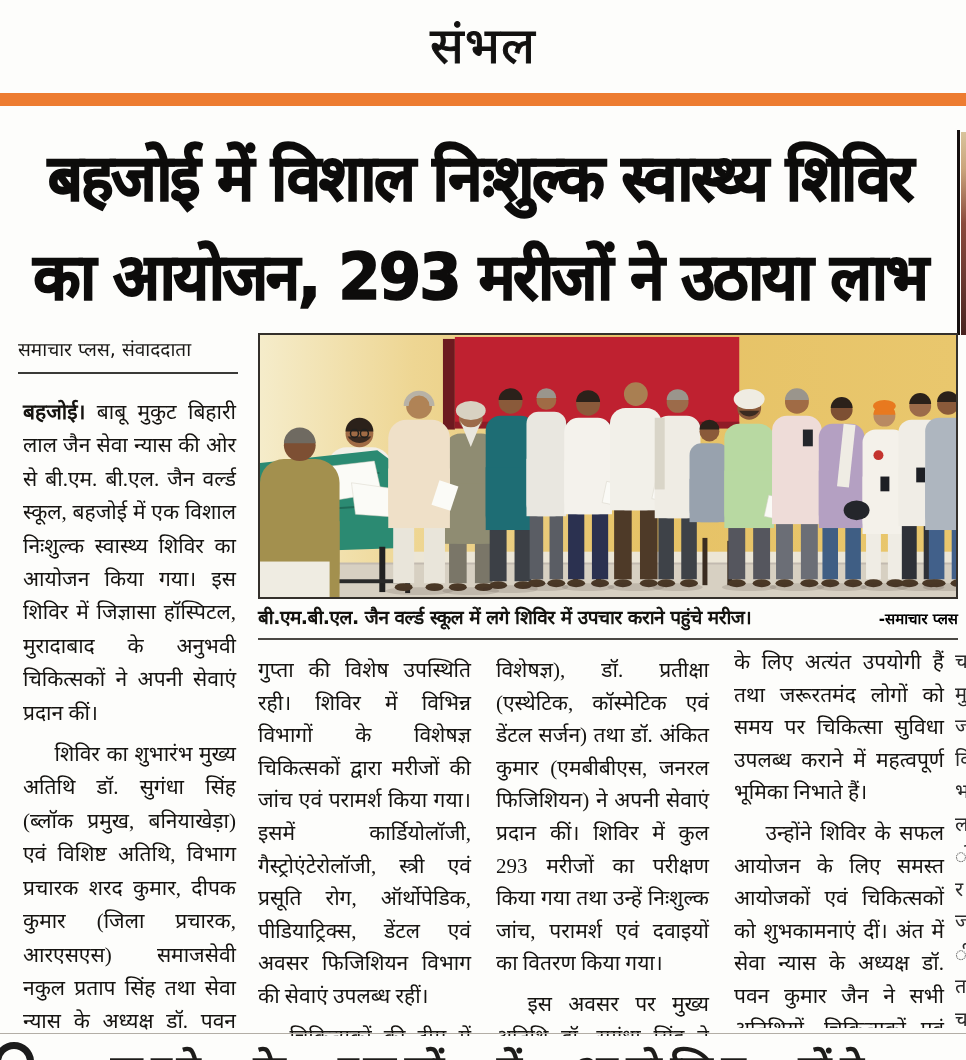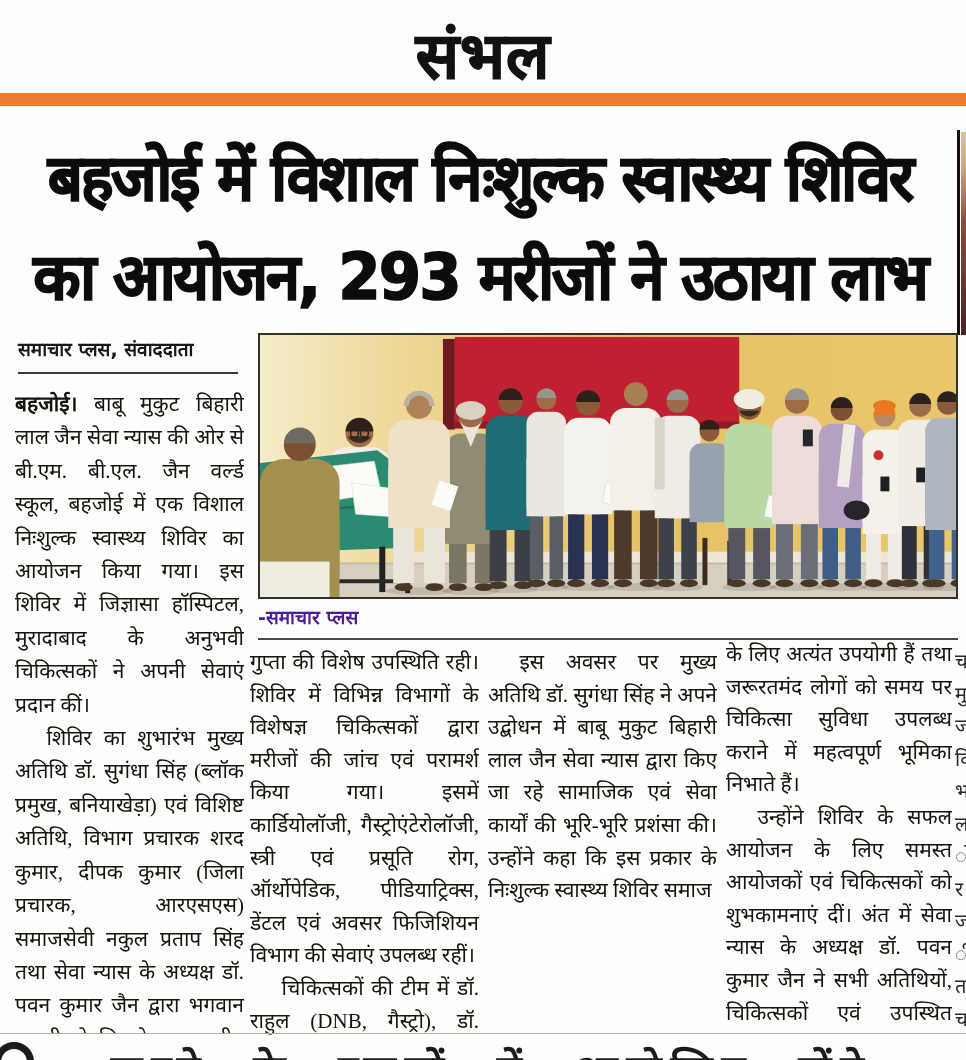--- a/index.html
+++ b/index.html
@@ -6,21 +6,21 @@
   body{
     width:966px;height:1060px;position:relative;overflow:hidden;
     background:#fdfdfb;color:#161412;
     font-family:"Liberation Serif","DejaVu Serif",serif;
   }
   .abs{position:absolute;}
   
   .masthead{
     top:10px;left:0;width:966px;text-align:center;
     font-family:"DejaVu Sans","Liberation Sans",sans-serif;
-    font-weight:bold;font-size:64px;letter-spacing:1px;color:#121110;
+    font-weight:normal;font-size:50px;letter-spacing:1px;color:#121110;
     -webkit-text-stroke:1px #121110;
   }
   .accent-bar{top:93px;left:0;width:966px;height:13px;background:#ED7C31;}
   
   .headline-wrap{top:126px;left:8px;width:944px;height:206px;overflow:hidden;text-align:center;}
   .hl{
     font-family:"DejaVu Sans","Liberation Sans",sans-serif;
     font-weight:bold;color:#0d0c0b;font-size:61px;line-height:99px;
     letter-spacing:-2px;white-space:nowrap;
     -webkit-text-stroke:1.6px #0d0c0b;
@@ -31,38 +31,38 @@
   .edge-photo{top:132px;left:961px;width:5px;height:203px;
     background:linear-gradient(180deg,#d8c49c 0%,#caa57c 18%,#8a4a3c 45%,#6e3a32 70%,#472420 100%);}
   .edge-frag{
     top:645px;left:955px;width:11px;height:390px;overflow:hidden;
     font-size:20px;line-height:32.5px;color:#2a2a2a;white-space:pre-line;
   }
   
   .byline{
     top:336px;left:18px;width:230px;
     font-family:"DejaVu Sans","Liberation Sans",sans-serif;
-    font-weight:bold;font-size:19px;color:#1a1917;
+    font-weight:normal;font-size:19px;color:#1a1917;
   }
   .byline-rule{top:372px;left:18px;width:220px;height:2px;background:#3a3a38;}
   
   .photo{top:333px;left:258px;width:700px;height:266px;border:2px solid #34302b;box-sizing:border-box;background:#e8c76d;}
   .photo svg{display:block;width:100%;height:100%;}
   .caption-row{
     top:604px;left:258px;width:700px;display:flex;justify-content:space-between;align-items:baseline;
     font-family:"DejaVu Sans","Liberation Sans",sans-serif;font-weight:bold;
   }
   .caption{font-size:19px;color:#14130f;letter-spacing:-0.5px;}
-  .credit{font-size:19px;color:#4c1d95;}
+  .credit{font-size:15px;color:#000000;}
   .caption-rule{top:638px;left:258px;width:700px;height:2px;background:#4a4844;}
   
   .col{
     font-size:21px;line-height:32.6px;color:#151310;text-align:justify;
   }
-  .col p{margin:0;}
+  .col p{margin:8px;}
   .col p.indent{text-indent:1.5em;}
   .col1{top:388px;left:15px;width:229px;height:646px;line-height:33.4px;overflow:hidden;}
   .col2{top:646px;left:250px;width:229px;height:390px;overflow:hidden;}
   .col3{top:646px;left:488px;width:229px;height:390px;overflow:hidden;}
   .col4{top:638px;left:726px;width:226px;height:390px;overflow:hidden;}
   .lead{font-weight:bold;}
   
   .bottom-hairline{top:1033px;left:0;width:966px;height:1px;background:#b3aea6;}
   .bottom-cut{
     top:1040px;left:110px;width:800px;height:20px;overflow:hidden;
@@ -308,33 +308,35 @@
       <g>
         <rect x="0" y="126" width="80" height="140" rx="24" fill="#a3904e"></rect>
         <rect x="0" y="189" width="80" height="77" fill="#a3904e"></rect>
         <circle cx="40" cy="112" r="16" fill="#7d4f33"></circle>
         <path d="M 24 110 A 16 16 0 0 1 56 110 Z" fill="#6f6a61"></path>
       </g>
       <rect x="0" y="230" width="70" height="36" fill="#efece2"></rect>
     </svg>
 </div>
 <div class="abs caption-row">
+  <span class="caption">बी.एम.बी.एल. जैन वर्ल्ड स्कूल में लगे शिविर में उपचार कराने पहुंचे मरीज।</span>
   <span class="credit">-समाचार प्लस</span>
 </div>
 <div class="abs caption-rule"></div>
 
 <div class="abs col col1">
   <p><b class="lead">बहजोई।</b><span> बाबू मुकुट बिहारी लाल जैन सेवा न्यास की ओर से बी.एम. बी.एल. जैन वर्ल्ड स्कूल, बहजोई में एक विशाल निःशुल्क स्वास्थ्य शिविर का आयोजन किया गया। इस शिविर में जिज्ञासा हॉस्पिटल, मुरादाबाद के अनुभवी चिकित्सकों ने अपनी सेवाएं प्रदान कीं।</span></p>
   <p class="indent">शिविर का शुभारंभ मुख्य अतिथि डॉ. सुगंधा सिंह (ब्लॉक प्रमुख, बनियाखेड़ा) एवं विशिष्ट अतिथि, विभाग प्रचारक शरद कुमार, दीपक कुमार (जिला प्रचारक, आरएसएस) समाजसेवी नकुल प्रताप सिंह तथा सेवा न्यास के अध्यक्ष डॉ. पवन कुमार जैन द्वारा भगवान महावीर के चित्र के सम्मुख दीप प्रज्ज्वलन कर किया गया। इस अवसर पर निदेशक एवं कैम्प संयोजक सम्भव जैन, सचिव नमन जैन, विधिक सलाहकार अमन जैन एडवोकेट तथा बी.एम. बी.एल. जैन वर्ल्ड स्कूल के डायरेक्टर-प्रिंसिपल राजीव कुमार</p>
 </div>
 <div class="abs col col2">
   <p>गुप्ता की विशेष उपस्थिति रही। शिविर में विभिन्न विभागों के विशेषज्ञ चिकित्सकों द्वारा मरीजों की जांच एवं परामर्श किया गया। इसमें कार्डियोलॉजी, गैस्ट्रोएंटेरोलॉजी, स्त्री एवं प्रसूति रोग, ऑर्थोपेडिक, पीडियाट्रिक्स, डेंटल एवं अवसर फिजिशियन विभाग की सेवाएं उपलब्ध रहीं।</p>
   <p class="indent">चिकित्सकों की टीम में डॉ. राहुल (DNB, गैस्ट्रो), डॉ. करिश्मा एवं डॉ. आकांक्षा (स्त्री रोग विशेषज्ञ), डॉ. शारिक अरशद (हड्डी रोग विशेषज्ञ), डॉ. सना इबाद खान (नवजात एवं शिशु रोग</p>
 </div>
 <div class="abs col col3">
+  <p>विशेषज्ञ), डॉ. प्रतीक्षा (एस्थेटिक, कॉस्मेटिक एवं डेंटल सर्जन) तथा डॉ. अंकित कुमार (एमबीबीएस, जनरल फिजिशियन) ने अपनी सेवाएं प्रदान कीं। शिविर में कुल 293 मरीजों का परीक्षण किया गया तथा उन्हें निःशुल्क जांच, परामर्श एवं दवाइयों का वितरण किया गया।</p>
   <p class="indent">इस अवसर पर मुख्य अतिथि डॉ. सुगंधा सिंह ने अपने उद्बोधन में बाबू मुकुट बिहारी लाल जैन सेवा न्यास द्वारा किए जा रहे सामाजिक एवं सेवा कार्यों की भूरि-भूरि प्रशंसा की। उन्होंने कहा कि इस प्रकार के निःशुल्क स्वास्थ्य शिविर समाज</p>
 </div>
 <div class="abs col col4">
   <p>के लिए अत्यंत उपयोगी हैं तथा जरूरतमंद लोगों को समय पर चिकित्सा सुविधा उपलब्ध कराने में महत्वपूर्ण भूमिका निभाते हैं।</p>
   <p class="indent">उन्होंने शिविर के सफल आयोजन के लिए समस्त आयोजकों एवं चिकित्सकों को शुभकामनाएं दीं। अंत में सेवा न्यास के अध्यक्ष डॉ. पवन कुमार जैन ने सभी अतिथियों, चिकित्सकों एवं उपस्थित जनसमूह का आभार व्यक्त करते हुए कहा कि न्यास भविष्य में भी ऐसे जनहितकारी कार्यक्रमों का आयोजन करता रहेगा।</p>
 </div>
 
 <div class="abs bottom-hairline"></div>
 <div class="abs bottom-cut">कस्बे के स्कूलों में आयोजित होंगे कार्यक्रम</div>
 <div class="abs bottom-arc"></div>

